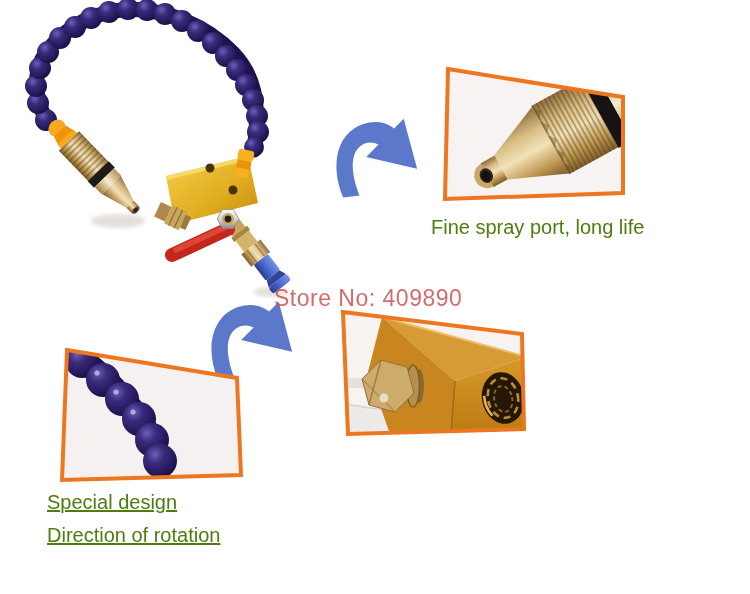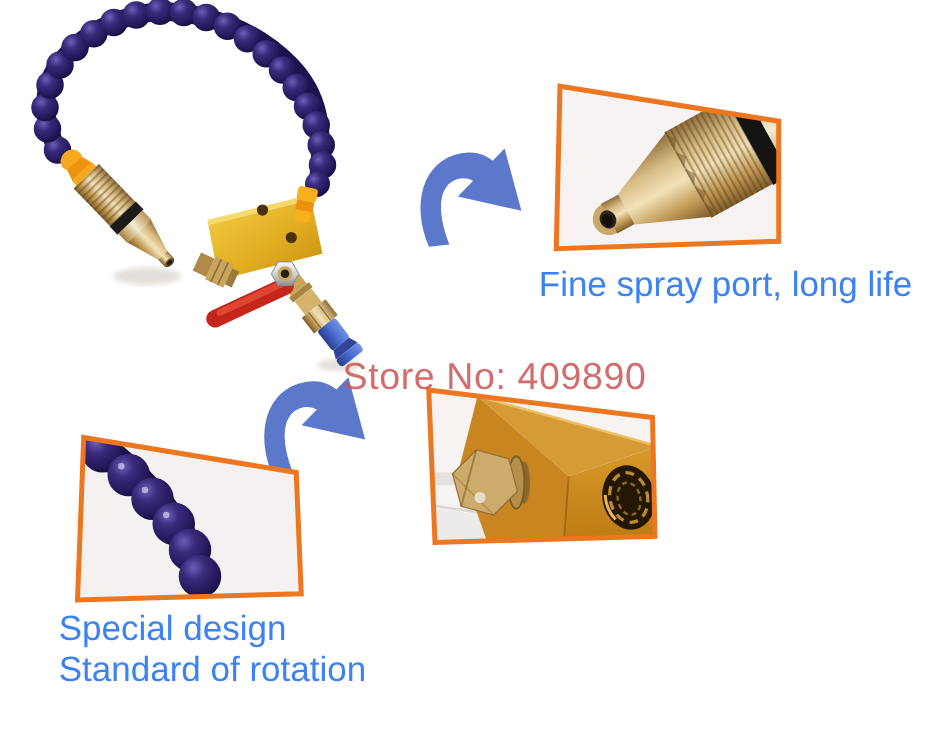--- a/index.html
+++ b/index.html
@@ -2,29 +2,29 @@
 <html><head>
 <meta charset="utf-8">
 <style>
   html,body{margin:0;padding:0;background:#ffffff;}
   #stage{
     position:relative;width:750px;height:594px;background:#ffffff;overflow:hidden;
     font-family:"Liberation Sans", sans-serif;
   }
   #artwork{position:absolute;left:0;top:0;z-index:1;}
   .caption{
-    position:absolute;z-index:2;color:#3b82f6;font-size:28px;line-height:33px;
+    position:absolute;z-index:2;color:#4d7c0f;font-size:20px;line-height:33px;
     white-space:nowrap;letter-spacing:0px;font-weight:400;
   }
   #caption-nozzle{left:431px;top:211px;}
   #caption-fixing{left:340px;top:454px;}
-  #caption-hose{left:47px;top:486px;}
+  #caption-hose{left:47px;top:486px;text-decoration:underline;}
   #caption-hose .line{white-space:nowrap;}
   #watermark{
-    position:absolute;z-index:2;left:274px;top:285px;font-size:30px;
+    position:absolute;z-index:2;left:274px;top:285px;font-size:23px;
     color:rgba(203,82,82,0.85);letter-spacing:0.5px;white-space:nowrap;
   }
 </style>
 </head>
 <body>
 
 <div id="stage">
 
   <svg id="artwork" width="750" height="594" viewBox="0 0 750 594">
     <defs>
@@ -252,16 +252,16 @@
     </g>
   </svg>
 
   <div id="watermark">Store No: 409890</div>
 
   <div id="caption-nozzle" class="caption">Fine spray port, long life</div>
 
 
   <div id="caption-hose" class="caption">
     <div class="line">Special design</div>
-    <div class="line">Standard of rotation</div>
+    <div class="line">Direction of rotation</div>
   </div>
 
 </div>
 
 </body></html>

